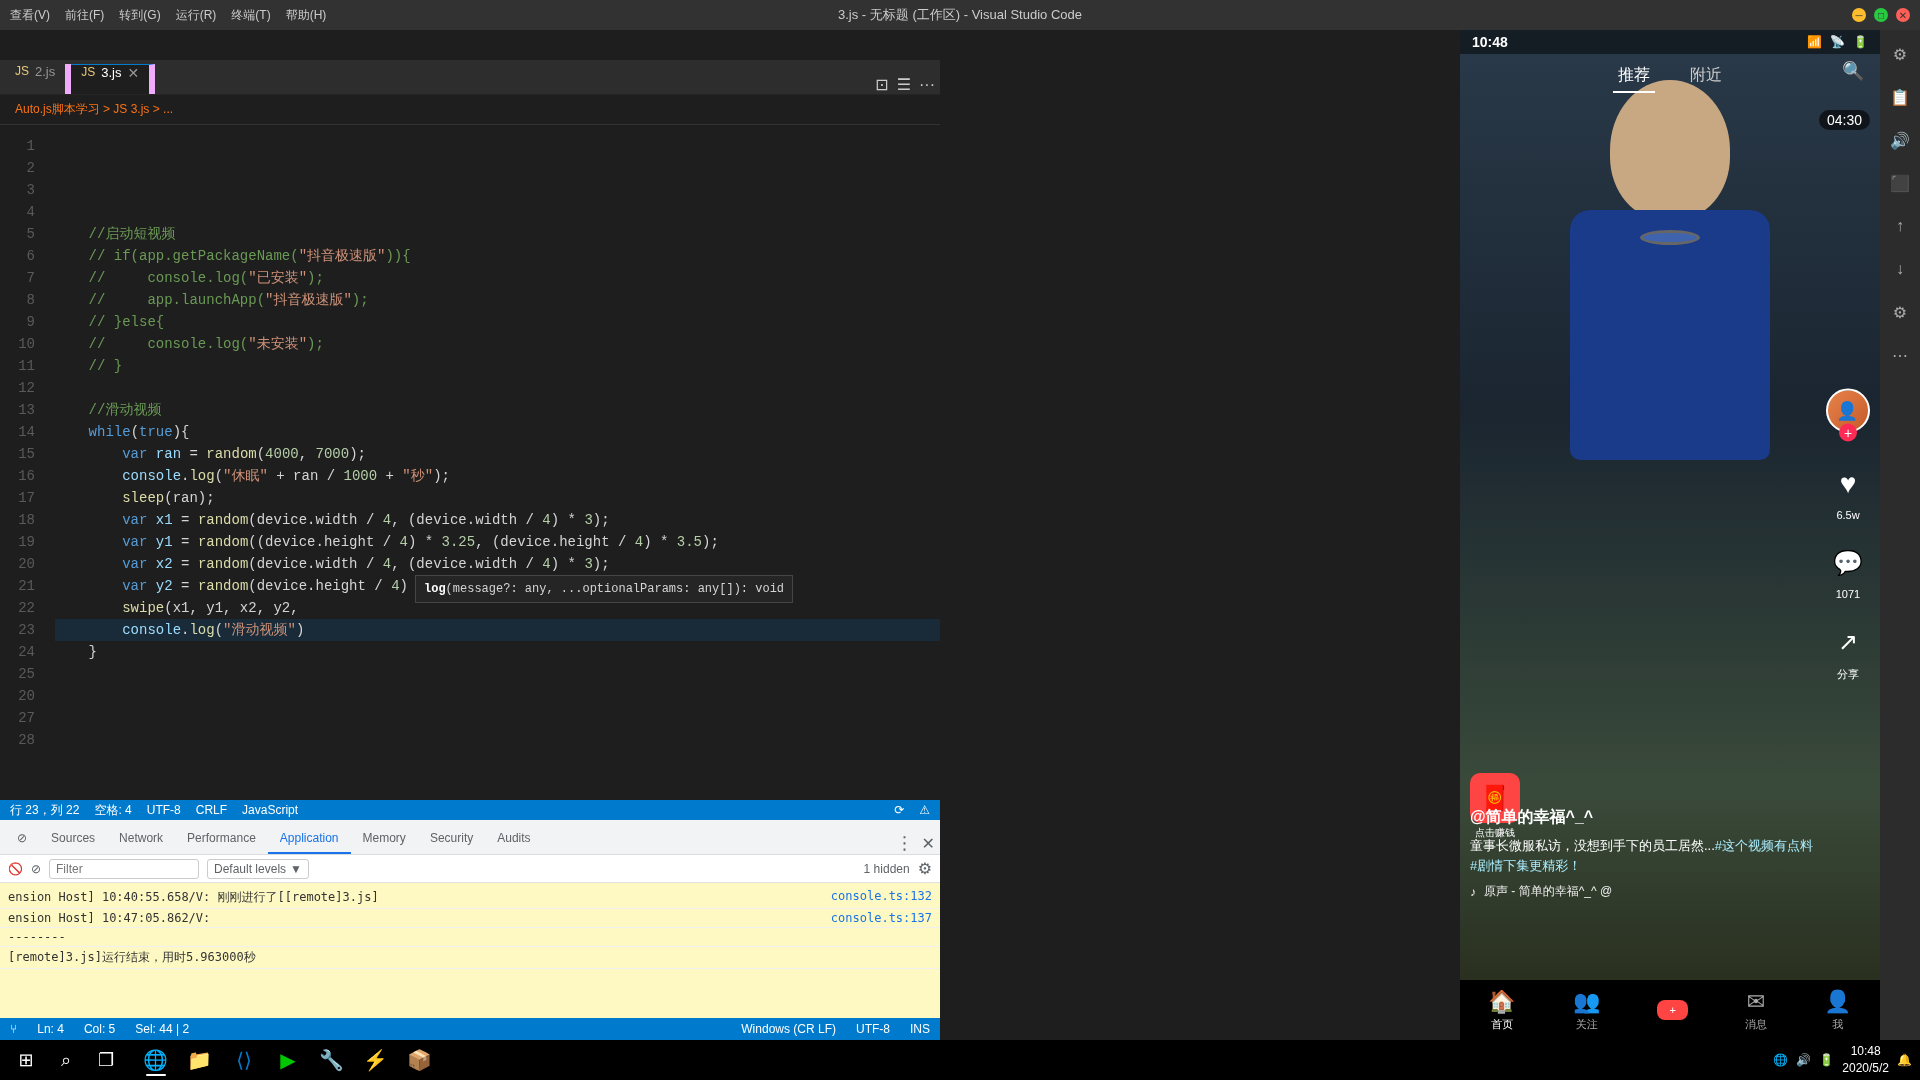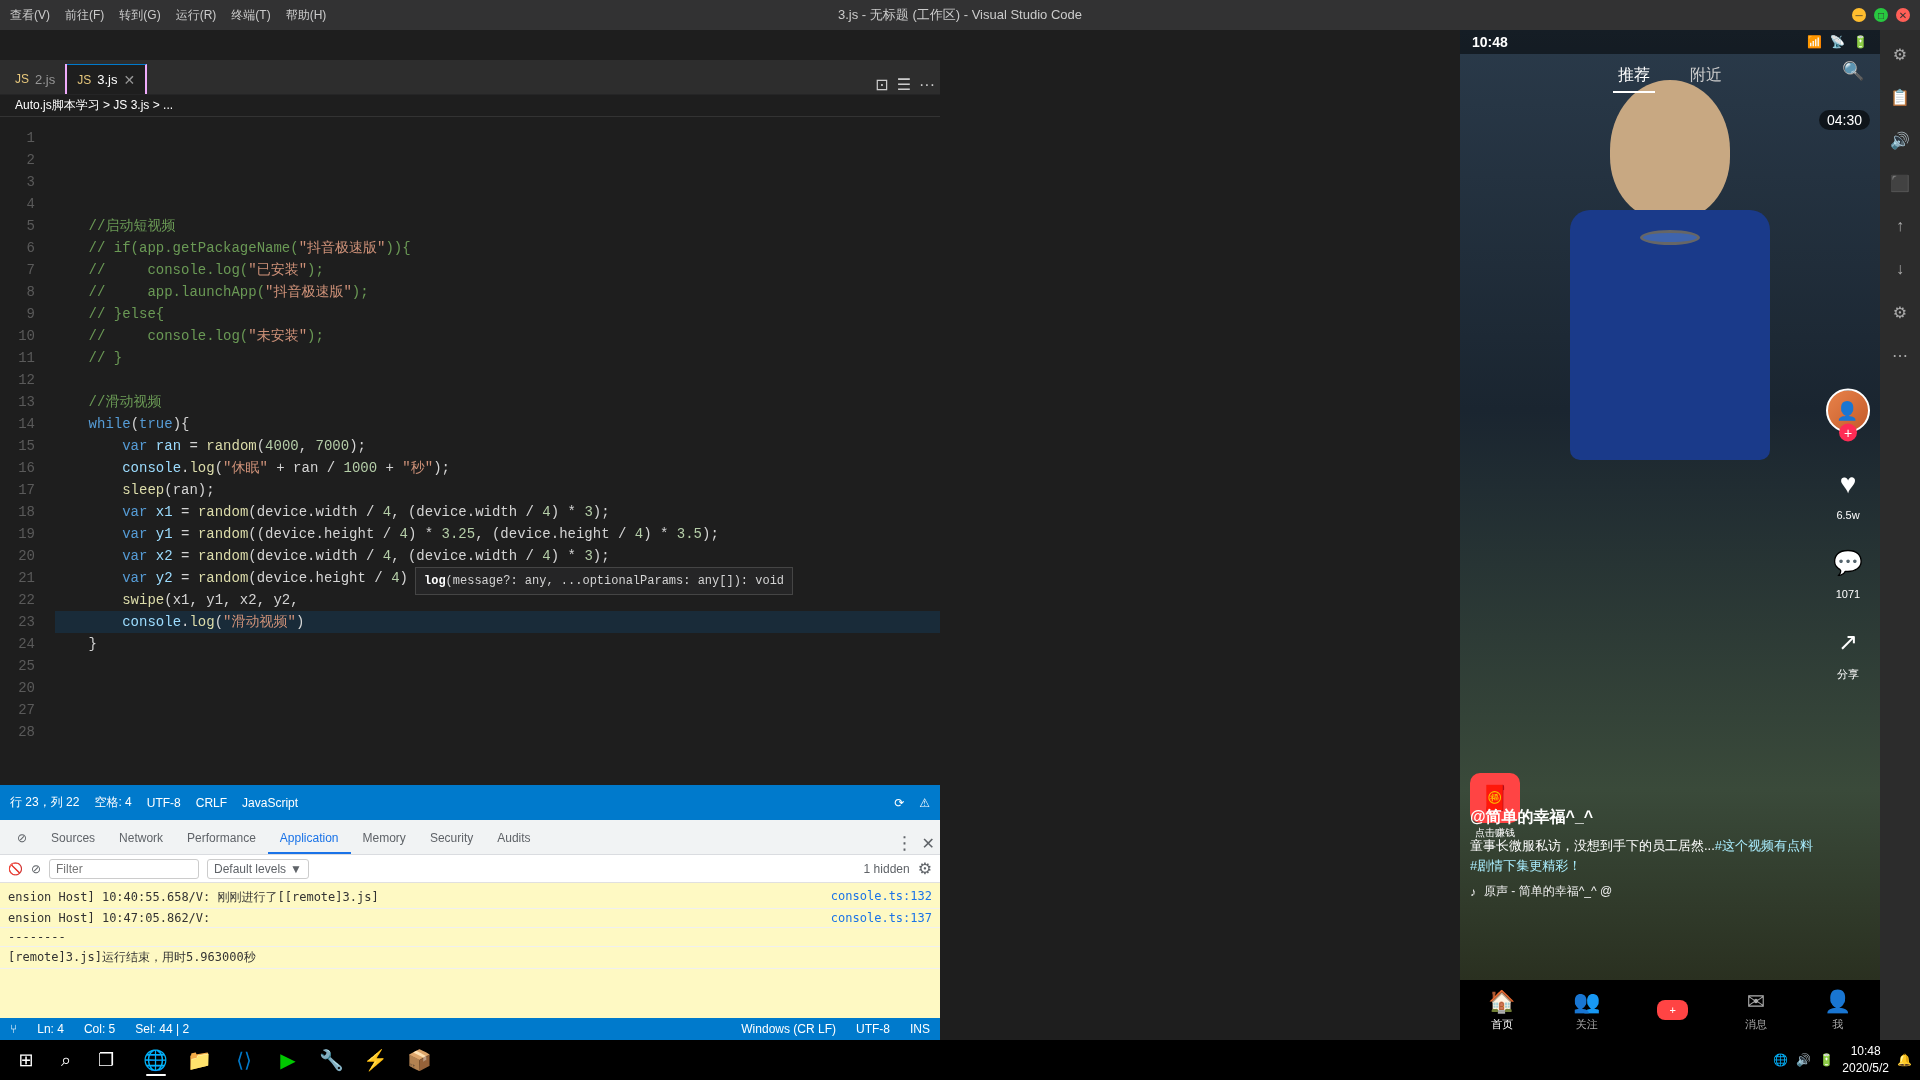--- a/index.html
+++ b/index.html
@@ -36,47 +36,47 @@
       height: 35px;
       background: #2d2d2d;
       display: flex;
       align-items: flex-end;
       padding: 0 5px;
       border-bottom: 1px solid #252526;
     }
     .tab {
       height: 30px;
       display: flex;
-      align-items: center;
+      align-items: flex-start;
       padding: 0 10px;
       font-size: 13px;
       color: #969696;
       background: #2d2d2d;
-      border-right: 2px solid #f0abfc;
+      border-right: 6px solid #f0abfc;
       cursor: pointer;
       gap: 6px;
     }
     .tab.active {
       background: #1e1e1e;
       color: #fff;
       border-top: 1px solid #007acc;
     }
     .tab .tab-icon { color: #e8c87c; font-size: 12px; }
     .tab-close { font-size: 14px; color: #969696; cursor: pointer; }
     #tab-actions { margin-left: auto; display: flex; align-items: center; gap: 8px; color: #ccc; font-size: 16px; }
 
     
     #breadcrumb {
-      height: 22px;
+      height: 30px;
       background: #1e1e1e;
       display: flex;
       align-items: center;
       padding: 0 15px;
       font-size: 12px;
-      color: #ffffff;
+      color: #f97316;
       gap: 5px;
       border-bottom: 1px solid #333;
     }
 
     
     #code-editor {
       flex: 1;
       display: flex;
       overflow: hidden;
       font-family: 'Consolas', 'Courier New', monospace;
@@ -592,21 +592,21 @@
         <div class="code-line normal"></div>
         <div class="code-line normal"></div>
         <div class="code-line normal"></div>
 
         <div class="param-hint">
           <span class="highlight">log</span>(message?: any, ...optionalParams: any[]): void
         </div>
       </div>
     </div>
 
-    <div id="status-bar" style="position:absolute; bottom:0; left:0; right:0; height:35px;text-align:center;">
+    <div id="status-bar" style="position:absolute; bottom:0; left:0; right:0; height:20px;text-align:center;">
       <span>行 23，列 22</span>
       <span>空格: 4</span>
       <span>UTF-8</span>
       <span>CRLF</span>
       <span>JavaScript</span>
       <div class="right" style="margin-left:auto; display:flex; gap:15px;">
         <span>⟳</span>
         <span>⚠</span>
       </div>
     </div>

